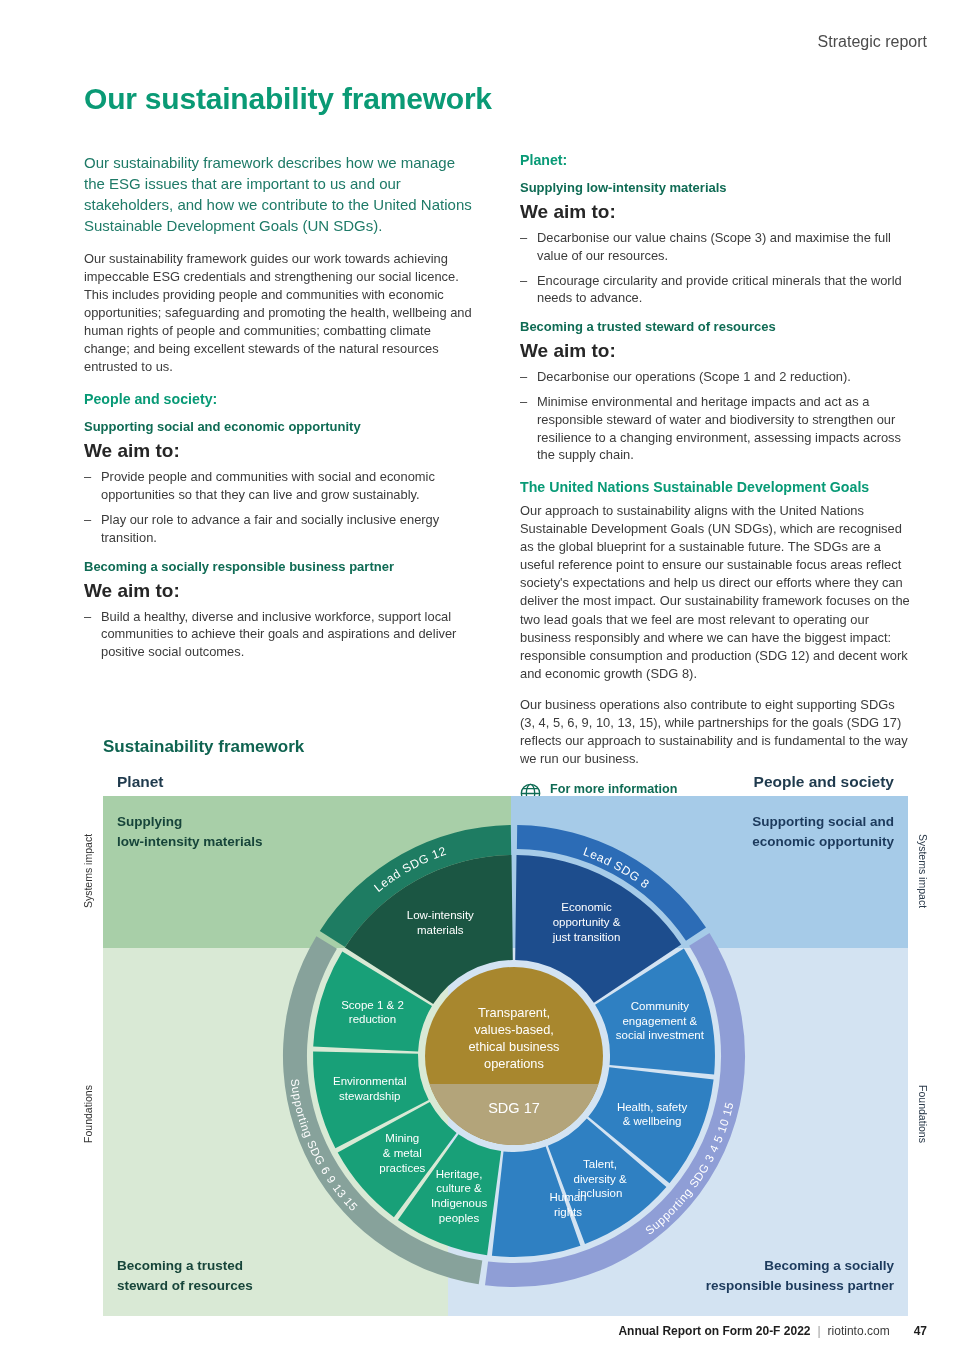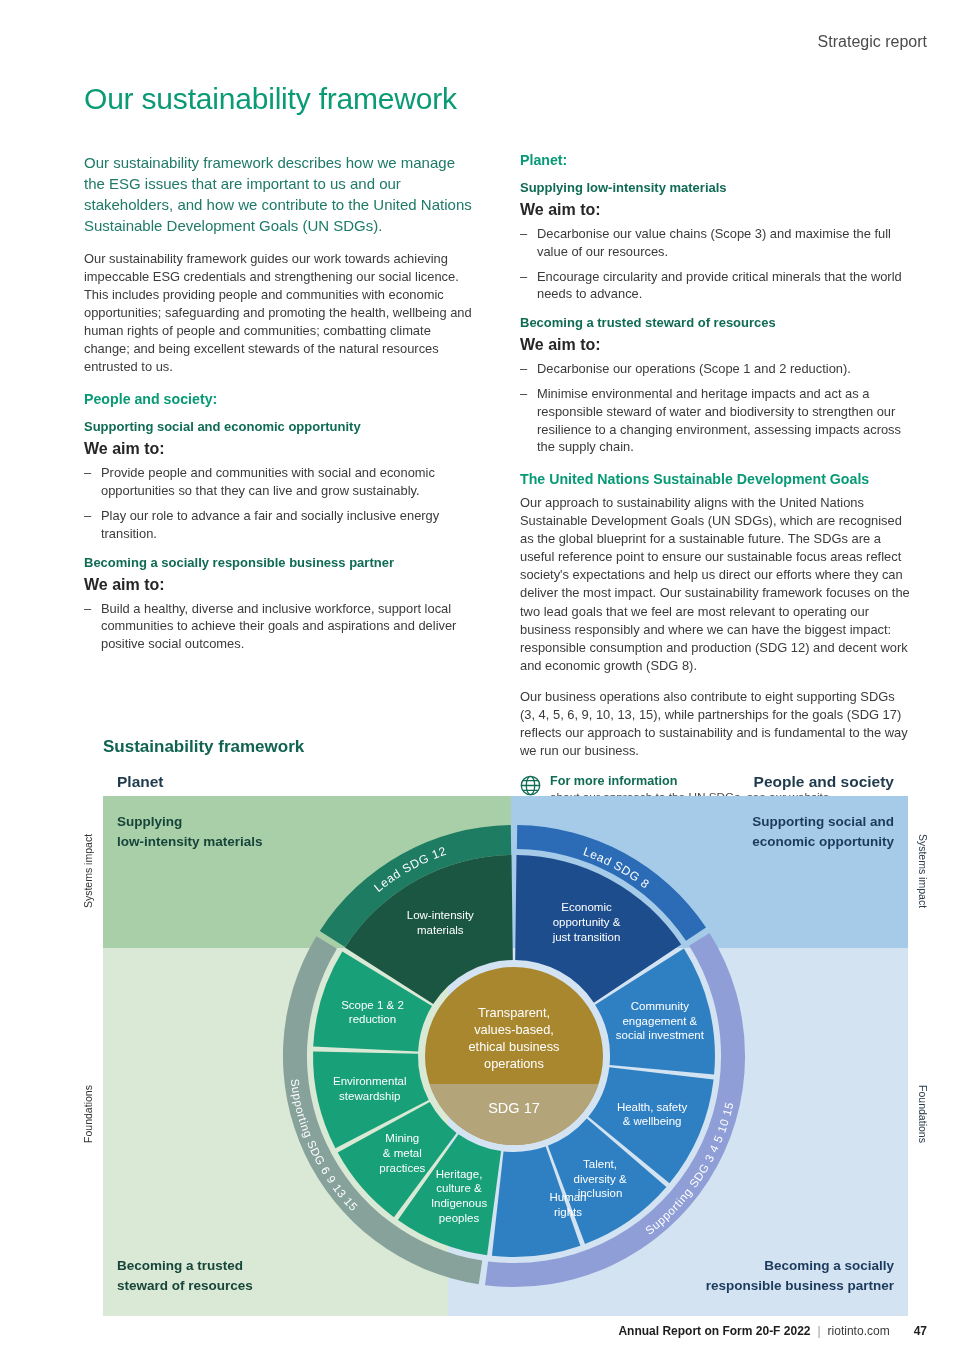--- a/index.html
+++ b/index.html
@@ -1,27 +1,27 @@
 <!DOCTYPE html>
 <html><head>
 <meta charset="utf-8">
 <style>
   html,body{margin:0;padding:0;background:#ffffff;}
   .page{position:relative;width:965px;height:1365px;background:#fff;overflow:hidden;
         font-family:"Liberation Sans",sans-serif;color:#3b3b3b;}
   .kicker{position:absolute;top:33px;right:38px;font-size:16px;color:#4b4b4b;}
-  .h1{position:absolute;top:82px;left:84px;font-size:30px;font-weight:400;letter-spacing:-0.2px;color:#0a9a75;}
+  .h1{position:absolute;top:82px;left:84px;font-size:30px;font-weight:700;letter-spacing:-0.2px;color:#0a9a75;}
   .cols{position:absolute;top:152px;left:84px;width:828px;display:flex;gap:44px;}
   .col{flex:1 1 0;min-width:0;}
   .lead{font-size:15px;line-height:1.4;font-weight:500;color:#1e7a67;margin:0 0 14px 0;}
   .body-p{font-size:12.9px;line-height:1.4;color:#3b3b3b;margin:0 0 13px 0;}
   .green-head{font-size:14.2px;font-weight:600;color:#089a76;margin:15px 0 7px 0;}
   .green-head.first{margin-top:0;}
   .subhead{font-size:13px;font-weight:700;color:#0f6b54;margin:12px 0 6px 0;}
-  .aim{font-size:16px;font-weight:700;color:#262626;margin:0 0 6px 0;}
+  .aim{font-size:19px;font-weight:700;color:#262626;margin:0 0 6px 0;}
   .bullet{display:flex;font-size:12.9px;line-height:1.38;margin:0 0 7px 0;color:#3b3b3b;}
   .bullet .dash{flex:0 0 17px;}
   .moreinfo{display:flex;gap:9px;margin-top:14px;align-items:flex-start;}
   .mi-title{font-size:12.6px;font-weight:700;color:#0f6b54;margin-bottom:2px;}
   .mi-text{font-size:11.8px;color:#4a4a4a;}
   .globe{flex:0 0 21px;margin-top:1px;}
 
   .diagram-wrap{position:absolute;left:103px;top:737px;width:805px;}
   .diagram-title{text-align:left;font-size:17px;font-weight:600;color:#0f6350;margin-bottom:8px;}
   .diagram-heads{display:flex;justify-content:space-between;font-size:15.5px;font-weight:600;

